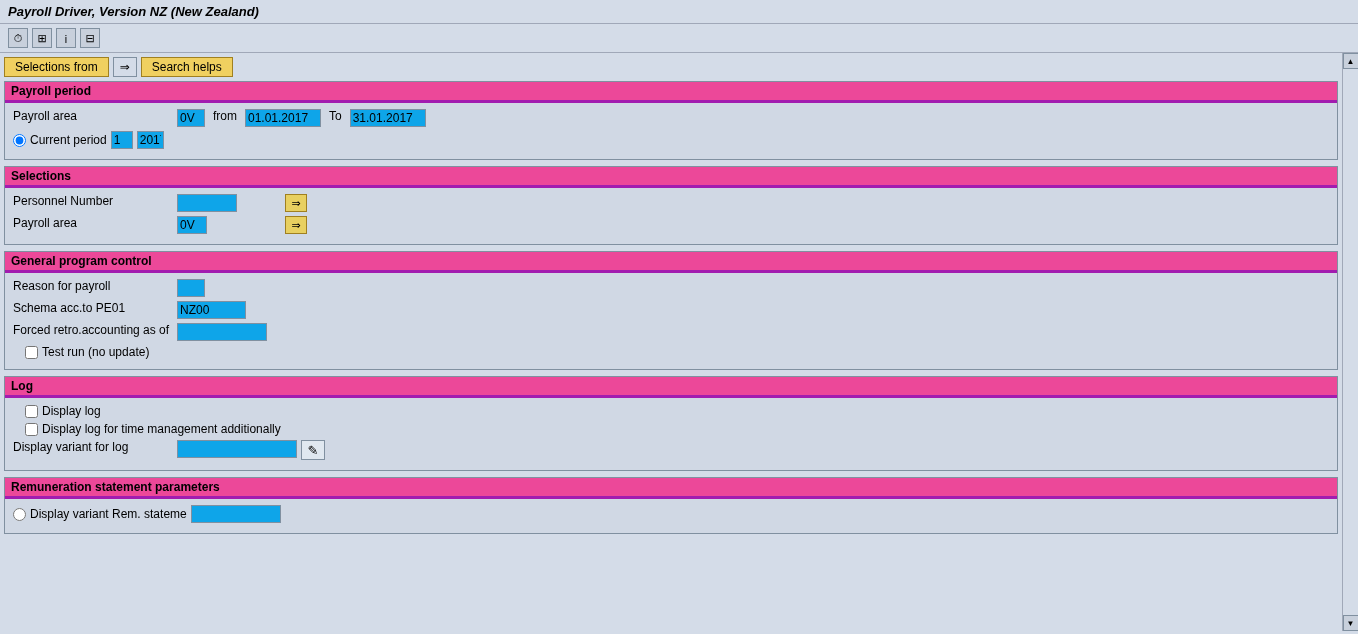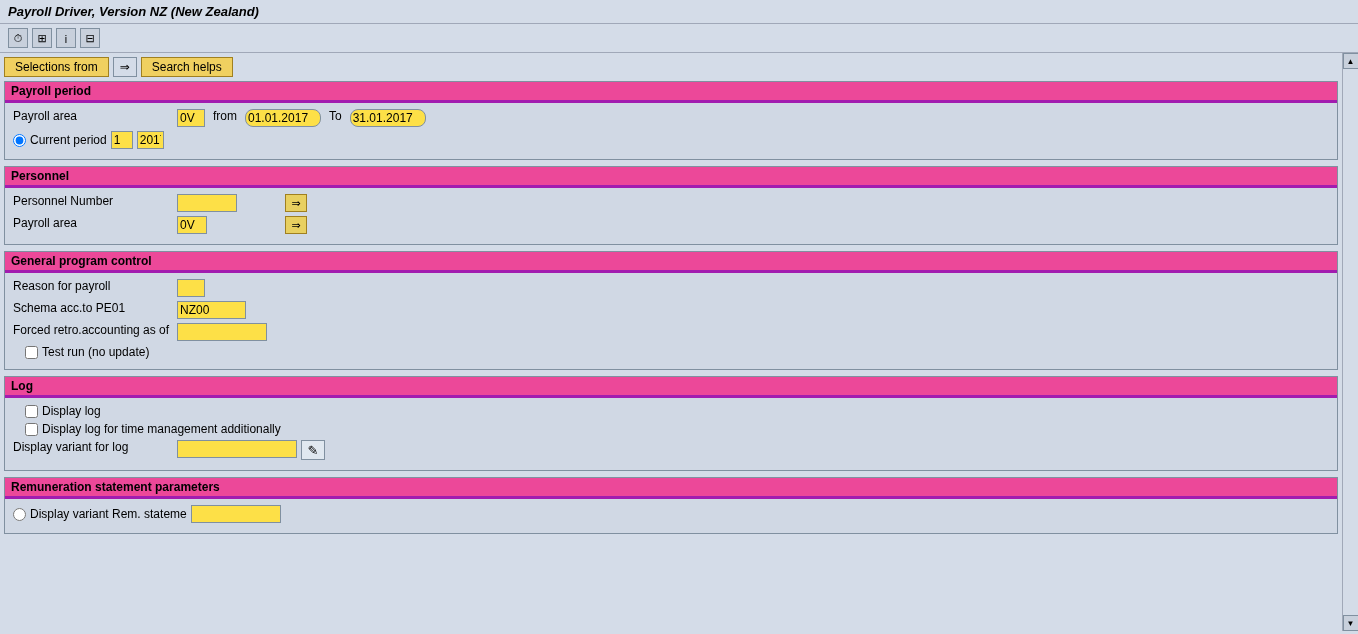--- a/index.html
+++ b/index.html
@@ -148,33 +148,32 @@
       gap: 4px;
     }
 
     .form-label {
       min-width: 160px;
       font-size: 12px;
     }
 
     .form-input {
       border: 1px solid #8090a0;
-      background: #fde047;
+      background: #0ea5e9;
       height: 18px;
       font-size: 12px;
       padding: 0 2px;
     }
 
     .form-input-sm {
       width: 28px;
     }
 
     .form-input-date {
       width: 76px;
-      border-radius: 8px;
     }
 
     .from-to-text {
       margin: 0 4px;
       font-size: 12px;
     }
 
     
     .radio-row {
       display: flex;
@@ -276,21 +275,21 @@
           <label class="radio-label" for="current-period">Current period</label>
           <input class="form-input" type="text" style="width: 22px;" value="1">
           <input class="form-input" type="text" style="width: 27px;" value="2017">
         </div>
 
 
       </div>
     </div>
 
     <div class="section">
-      <div class="section-header">Personnel</div>
+      <div class="section-header">Selections</div>
       <div class="section-body">
 
         <div class="form-row">
           <span class="form-label">Personnel Number</span>
           <input class="form-input" type="text" style="width: 60px;" value="">
           <div style="width:40px;"></div>
           <div class="icon-btn-arrow">
             <span>⇒</span>
           </div>
         </div>

